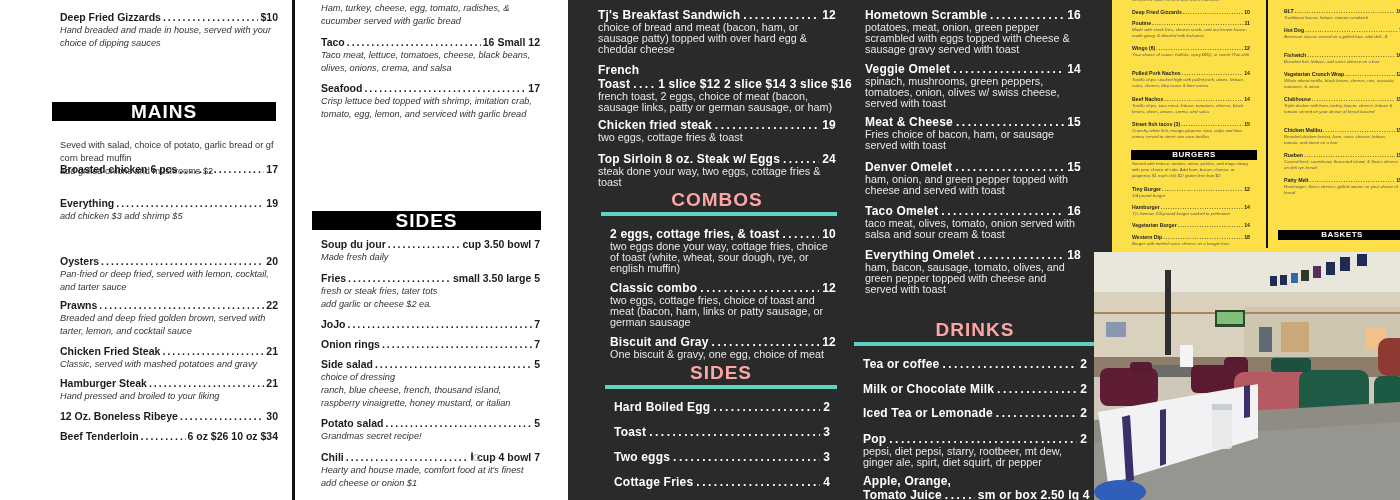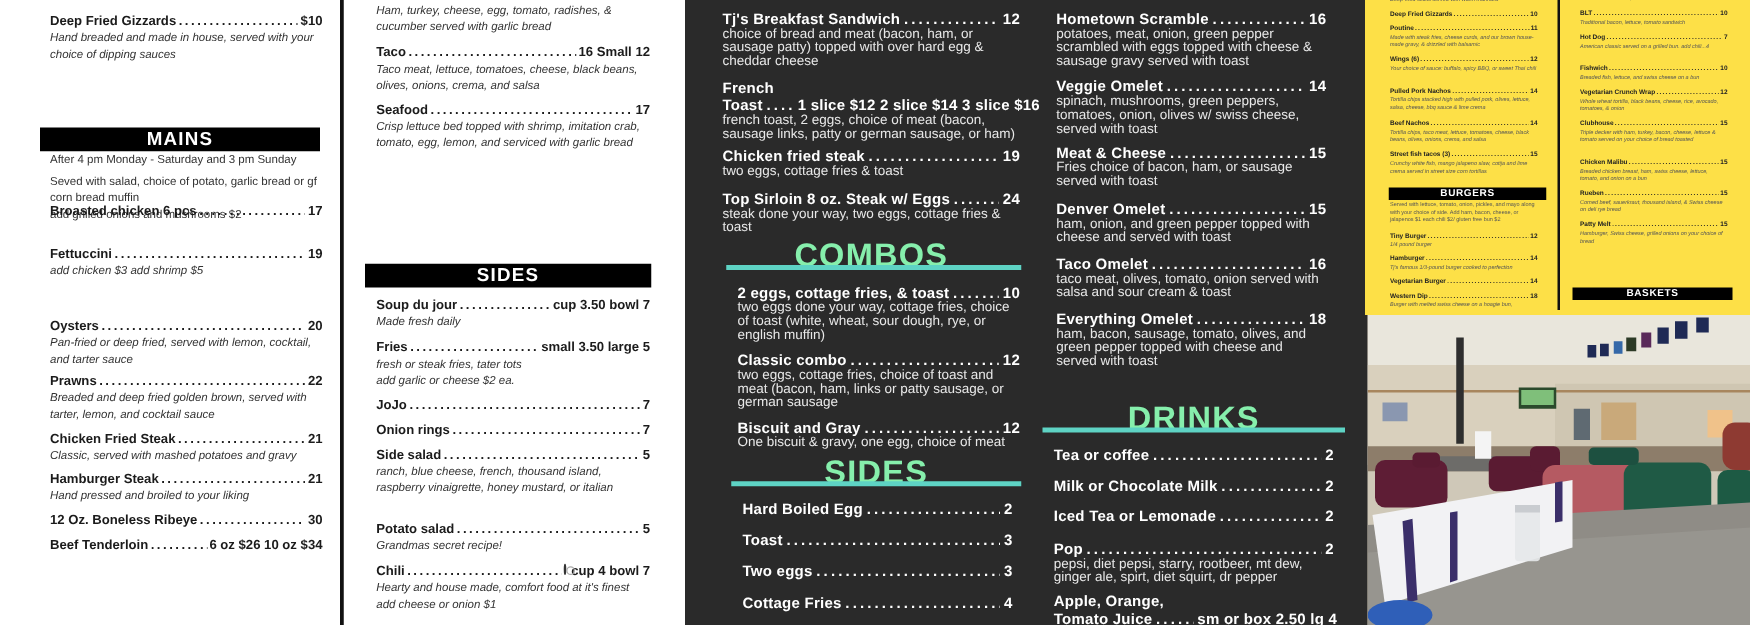--- a/index.html
+++ b/index.html
@@ -1,45 +1,45 @@
 <!DOCTYPE html>
 <html><head>
 <meta charset="utf-8">
 <style>
   * { box-sizing: border-box; margin: 0; padding: 0; }
   html, body { width: 1400px; height: 500px; overflow: hidden; background: #ffffff; }
   body { position: relative; font-family: "Liberation Sans", sans-serif; }
 
-  .panel { position: absolute; top: 0; height: 500px; overflow: hidden; }
+  .panel { position: absolute; top: 0; height: 500px; overflow: hidden; margin-left: 20px; }
 
   
   .white-panel { background: #ffffff; color: #1b1b1b; }
   .p1 { left: 0; width: 272px; }
   .p2 { left: 272px; width: 276px; border-left: 3px solid #111; }
   .w-item { position: absolute; left: 40px; right: 14px; }
   .p2 .w-item { left: 26px; right: 28px; }
   .w-line { display: flex; align-items: baseline; font-weight: bold; font-size: 10.5px; line-height: 14px; white-space: nowrap; }
   .w-line .name { flex: 0 0 auto; }
   .w-line .dots { flex: 1 1 auto; overflow: hidden; letter-spacing: 2px; margin: 0 2px; }
   .w-line .dots::after { content: "..................................................................................................."; }
   .w-line .price { flex: 0 0 auto; }
   .w-desc { font-style: italic; font-size: 9.2px; line-height: 13px; color: #333; }
   .w-plain { font-size: 9.2px; line-height: 13px; color: #333; }
-  .w-header { position: absolute; background: #000; color: #fff; font-weight: bold; font-size: 15px; letter-spacing: 1px; text-align: center; line-height: 19px; height: 19px; }
+  .w-header { position: absolute; background: #000; color: #fff; font-weight: bold; font-size: 19px; letter-spacing: 1px; text-align: center; line-height: 19px; height: 19px; }
   .chili-icon { display: inline-block; width: 9px; height: 9px; border-radius: 50%; background: #333; margin-right: 4px; vertical-align: -1px; position: relative; }
   .chili-icon::after { content: ""; position: absolute; left: 2px; top: 2px; width: 5px; height: 5px; border-radius: 50%; border: 1px solid #aaa; }
 
   
   .dark-panel { left: 548px; width: 602px; background: #2a2a2a; color: #ffffff; }
   .d-item { position: absolute; }
   .d-line { display: flex; align-items: baseline; font-weight: bold; font-size: 12px; line-height: 14px; white-space: nowrap; letter-spacing: 0.2px; }
   .d-line .dots { flex: 1 1 auto; overflow: hidden; letter-spacing: 2.5px; margin: 0 3px; }
   .d-line .dots::after { content: "..................................................................................................."; }
   .d-desc { font-size: 10.8px; line-height: 11px; color: #e8e8e8; }
-  .d-header { position: absolute; color: #86efac; font-weight: bold; font-size: 26px; letter-spacing: 1px; text-align: center; }
+  .d-header { position: absolute; color: #fca5a5; font-weight: bold; font-size: 19px; letter-spacing: 1px; text-align: center; }
   .d-rule { position: absolute; height: 4px; background: #5ed3c4; }
 
   
   .mini-panel { left: 1092px; width: 308px; height: 252px; background: #fde047; color: #222; }
   .mini-divider { position: absolute; left: 154px; top: 0; width: 2px; height: 248px; background: #111; }
   .m-item { position: absolute; }
   .m-line { display: flex; align-items: baseline; font-weight: bold; font-size: 5.2px; line-height: 7px; white-space: nowrap; }
   .m-line .dots { flex: 1 1 auto; overflow: hidden; letter-spacing: 1px; margin: 0 1px; }
   .m-line .dots::after { content: "..................................................................................................."; }
   .m-desc { font-style: italic; font-size: 4.4px; line-height: 6px; color: #555; }
@@ -55,38 +55,35 @@
   <div class="w-item" style="top:10px;">
     <div class="w-line">
         <span class="name">Deep Fried Gizzards</span>
         <span class="dots"></span>
         <span class="price">$10</span>
       </div>
     <div class="w-desc">Hand breaded and made in house, served with your choice of dipping sauces</div>
   </div>
 
   <div class="w-header" style="left:32px; width:224px; top:102px;">MAINS</div>
-  <div class="w-item" style="top:121px;">
-    <div class="w-plain">After 4 pm Monday - Saturday and 3 pm Sunday</div>
-  </div>
   <div class="w-item" style="top:139px;">
     <div class="w-plain">Seved with salad, choice of potato, garlic bread or gf corn bread muffin</div>
     <div class="w-plain">add grilled onions and mushrooms $2</div>
   </div>
 
   <div class="w-item" style="top:162px;">
     <div class="w-line">
         <span class="name">Broasted chicken 6 pcs</span>
         <span class="dots"></span>
         <span class="price">17</span>
       </div>
   </div>
   <div class="w-item" style="top:196px;">
     <div class="w-line">
-        <span class="name">Fettuccini</span>
+        <span class="name">Everything</span>
         <span class="dots"></span>
         <span class="price">19</span>
       </div>
     <div class="w-desc">add chicken $3 add shrimp $5</div>
   </div>
   <div class="w-item" style="top:254px;">
     <div class="w-line">
         <span class="name">Oysters</span>
         <span class="dots"></span>
         <span class="price">20</span>
@@ -186,20 +183,21 @@
         <span class="dots"></span>
         <span class="price">7</span>
       </div>
   </div>
   <div class="w-item" style="top:357px;">
     <div class="w-line">
         <span class="name">Side salad</span>
         <span class="dots"></span>
         <span class="price">5</span>
       </div>
+    <div class="w-desc">choice of dressing</div>
     <div class="w-desc">ranch, blue cheese, french, thousand island, raspberry vinaigrette, honey mustard, or italian</div>
   </div>
   <div class="w-item" style="top:416px;">
     <div class="w-line">
         <span class="name">Potato salad</span>
         <span class="dots"></span>
         <span class="price">5</span>
       </div>
     <div class="w-desc">Grandmas secret recipe!</div>
   </div>

